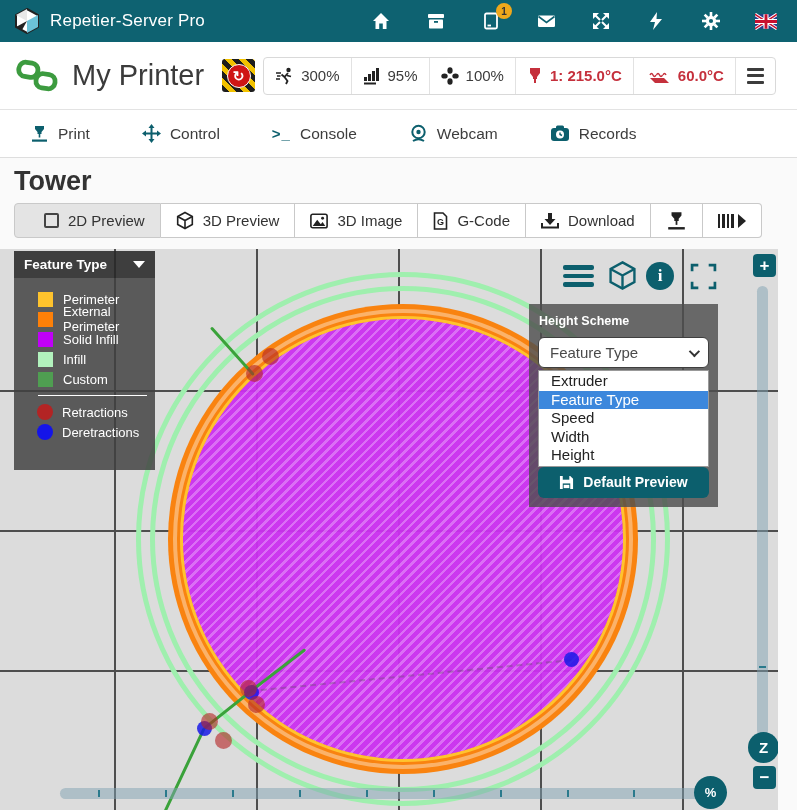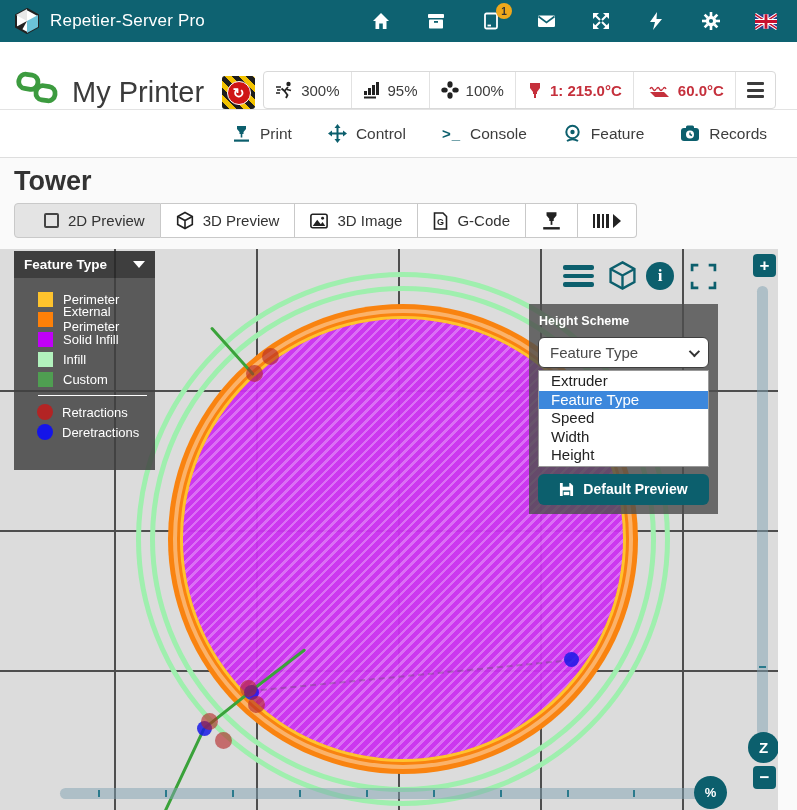--- a/index.html
+++ b/index.html
@@ -10,38 +10,38 @@
   .navbar { height:42px; background:#0e6271; display:flex; align-items:center; padding:0 14px; }
   .nav-logo { width:26px; height:26px; margin-right:10px; }
   .nav-title { color:#fff; font-size:17px; font-weight:500; letter-spacing:.2px; }
   .nav-spacer { flex:1; }
   .nav-icons { display:flex; align-items:center; gap:33px; padding-right:6px; }
   .nav-ico { position:relative; width:22px; height:22px; display:flex; align-items:center; justify-content:center; cursor:pointer; }
   .badge { position:absolute; top:-7px; right:-10px; width:16px; height:16px; border-radius:50%;
     background:#efa81c; color:#333; font-size:10px; font-weight:bold; display:flex; align-items:center; justify-content:center; }
 
   
-  .phead { height:68px; background:#fff; border-bottom:1px solid #e3e3e3; display:flex; align-items:flex-end; padding:0 16px; }
+  .phead { height:68px; background:#fff; border-bottom:1px solid #e3e3e3; display:flex; align-items:center; padding:0 16px; }
   .link-ico { width:42px; height:42px; margin-right:14px; }
   .printer-name { font-size:29px; font-weight:500; color:#3b3b3b; margin-right:18px; }
   .estop { width:33px; height:33px; border-radius:3px; margin-right:8px; cursor:pointer;
     background:repeating-linear-gradient(45deg,#1d1d1d 0 5px,#f2c200 5px 10px);
     display:flex; align-items:center; justify-content:center; }
   .estop-inner { width:24px; height:24px; border-radius:50%; background:#cf1515; border:1.5px solid #fff;
     color:#fff; font-size:14px; font-weight:bold; display:flex; align-items:center; justify-content:center; }
   .ptools { display:flex; align-items:stretch; height:38px; background:#fff; border:1px solid #d9d9d9; border-radius:4px; }
   .ptool { display:flex; align-items:center; gap:7px; padding:0 11px; border-left:1px solid #e2e2e2;
     font-size:15px; color:#3c3c3c; cursor:pointer; white-space:nowrap; }
   .ptool:first-child { border-left:none; }
   .ptool.red { color:#c5303c;font-weight:bold; }
   .hamb { display:flex; flex-direction:column; gap:3.5px; }
   .hamb span { width:17px; height:3px; background:#3c3c3c; border-radius:1px; }
 
   
-  .tabs { height:48px; background:#fff; border-bottom:1px solid #dedede; display:flex; align-items:center; gap:36px; padding:0 30px;justify-content:flex-end; }
+  .tabs { height:48px; background:#fff; border-bottom:1px solid #dedede; display:flex; align-items:center; gap:52px; padding:0 30px; }
   .tab { display:flex; align-items:center; gap:9px; font-size:15.5px; color:#3d3d3d; cursor:pointer; }
   .console-glyph { color:#0c5f6d; font-weight:bold; font-size:15px; letter-spacing:1px; }
 
   
   .page-title { font-size:27px; font-weight:bold; color:#333; padding:8px 0 6px 14px; }
   .btn-group { display:flex; margin-left:14px; height:35px; width:692px; }
   .btn { display:flex; align-items:center; justify-content:center; gap:9px; background:#fff; border:1px solid #c9c9c9;
     border-left:none; padding:0 15px; font-size:15px; color:#333; cursor:pointer; white-space:nowrap; }
   .btn:first-child { border-left:1px solid #c9c9c9; border-radius:4px 0 0 4px;padding-left:29px; }
   .btn:last-child { border-radius:0 4px 4px 0; }
@@ -85,21 +85,21 @@
 
   
   .cpanel { position:absolute; left:529px; top:55px; width:189px; background:rgba(78,78,78,.82); padding:9px; z-index:7; }
   .cpanel-label { color:#fff; font-size:12.5px; font-weight:bold; margin:1px 0 9px 1px; }
   .cselect { height:31px; background:#fff; border:1.5px solid #3f3f3f; border-radius:6px; display:flex; align-items:center;
     padding:0 11px; font-size:15px; color:#4a4a4a; cursor:pointer; }
   .chev { margin-left:auto; width:8px; height:8px; border-right:2.2px solid #333; border-bottom:2.2px solid #333; transform:rotate(45deg) translateY(-2px); }
   .clist { background:#fff; border:1px solid #999; margin-top:2px; padding:1px 0; }
   .copt { font-size:15px; color:#222; padding:0 0 0 12px; height:18.5px; line-height:18.5px; cursor:pointer; }
   .copt.hl { background:#3c87dc; color:#fff; }
-  .cbtn { margin-top:7px; height:31px; background:#0c5f6d; border-radius:6px; color:#fff; font-size:14px; font-weight:bold;
+  .cbtn { height:31px; background:#0c5f6d; border-radius:6px; color:#fff; font-size:14px; font-weight:bold;
     display:flex; align-items:center; justify-content:center; gap:9px; cursor:pointer; }
 
   
   .hslider { position:absolute; left:60px; top:539px; width:650px; height:11px; background:rgba(127,162,177,.5); border-radius:6px 0 0 6px; z-index:5; cursor:pointer; }
   .htick { position:absolute; top:2px; width:2px; height:7px; background:#2a7a8c; }
   .vslider { position:absolute; left:757px; top:37px; width:11px; height:450px; background:rgba(127,162,177,.5); border-radius:6px; z-index:5; cursor:pointer; }
   .vtick { position:absolute; left:2px; height:2px; width:7px; background:#2a7a8c; }
   .zbtn { position:absolute; background:#0c5f6d; color:#fff; display:flex; align-items:center; justify-content:center; z-index:6; cursor:pointer; }
   .sq { width:23px; height:23px; border-radius:4px; font-size:17px; font-weight:bold; }
   .ci { border-radius:50%; font-weight:bold; }
@@ -269,21 +269,21 @@
   <div class="tab">
     <span class="console-glyph">&gt;_</span>
     <span>Console</span>
   </div>
   <div class="tab">
     <svg width="19" height="19" viewBox="0 0 19 19">
       <circle cx="9.5" cy="8" r="6.2" fill="none" stroke="#0c5f6d" stroke-width="2"></circle>
         <circle cx="9.5" cy="8" r="2.2" fill="#0c5f6d"></circle>
         <path d="M4 17 Q9.5 13.5 15 17" stroke="#0c5f6d" stroke-width="2" fill="none"></path>
     </svg>
-    <span>Feature</span>
+    <span>Webcam</span>
   </div>
   <div class="tab">
     <svg width="20" height="17" viewBox="0 0 20 17">
       <rect x="1" y="3" width="18" height="13" rx="3" fill="#0c5f6d"></rect>
         <rect x="6" y="0.5" width="8" height="4" rx="1.5" fill="#0c5f6d"></rect>
         <circle cx="10" cy="9.5" r="4" fill="#fff"></circle>
         <path d="M10 7.5 V9.5 L12 10.5" stroke="#0c5f6d" stroke-width="1.4" fill="none"></path>
     </svg>
     <span>Records</span>
   </div>
@@ -310,20 +310,28 @@
         <circle cx="14" cy="5.5" r="1.6" fill="#222"></circle>
     </svg>
     <span>3D Image</span>
   </div>
   <div class="btn">
     <svg width="15" height="18" viewBox="0 0 15 18">
       <path d="M1.5 1 H10 L13.5 4.5 V17 H1.5 Z" fill="none" stroke="#222" stroke-width="1.6"></path>
       <text x="4" y="13" font-size="9" font-weight="bold" fill="#222" font-family="Liberation Sans,sans-serif">G</text>
     </svg>
     <span>G-Code</span>
+  </div>
+  <div class="btn">
+    <svg width="18" height="17" viewBox="0 0 18 17" fill="#222">
+      <rect x="7" y="1" width="4" height="6"></rect>
+        <polygon points="3.5,7 14.5,7 9,13"></polygon>
+        <path d="M1 11 V15.5 H17 V11" stroke="#222" stroke-width="2" fill="none"></path>
+    </svg>
+    <span>Download</span>
   </div>
   <div class="btn">
     <svg width="21" height="20" viewBox="0 0 19 18">
       <polygon points="5,1 14,1 14,4 11.5,7 11.5,9 7.5,9 7.5,7 5,4" fill="#222"></polygon>
         <rect x="8.7" y="9" width="1.6" height="3.5" fill="#222"></rect>
         <rect x="2" y="14.5" width="15" height="2.2" fill="#222"></rect>
     </svg>
   </div>
   <div class="btn">
     <span class="bars-play">

